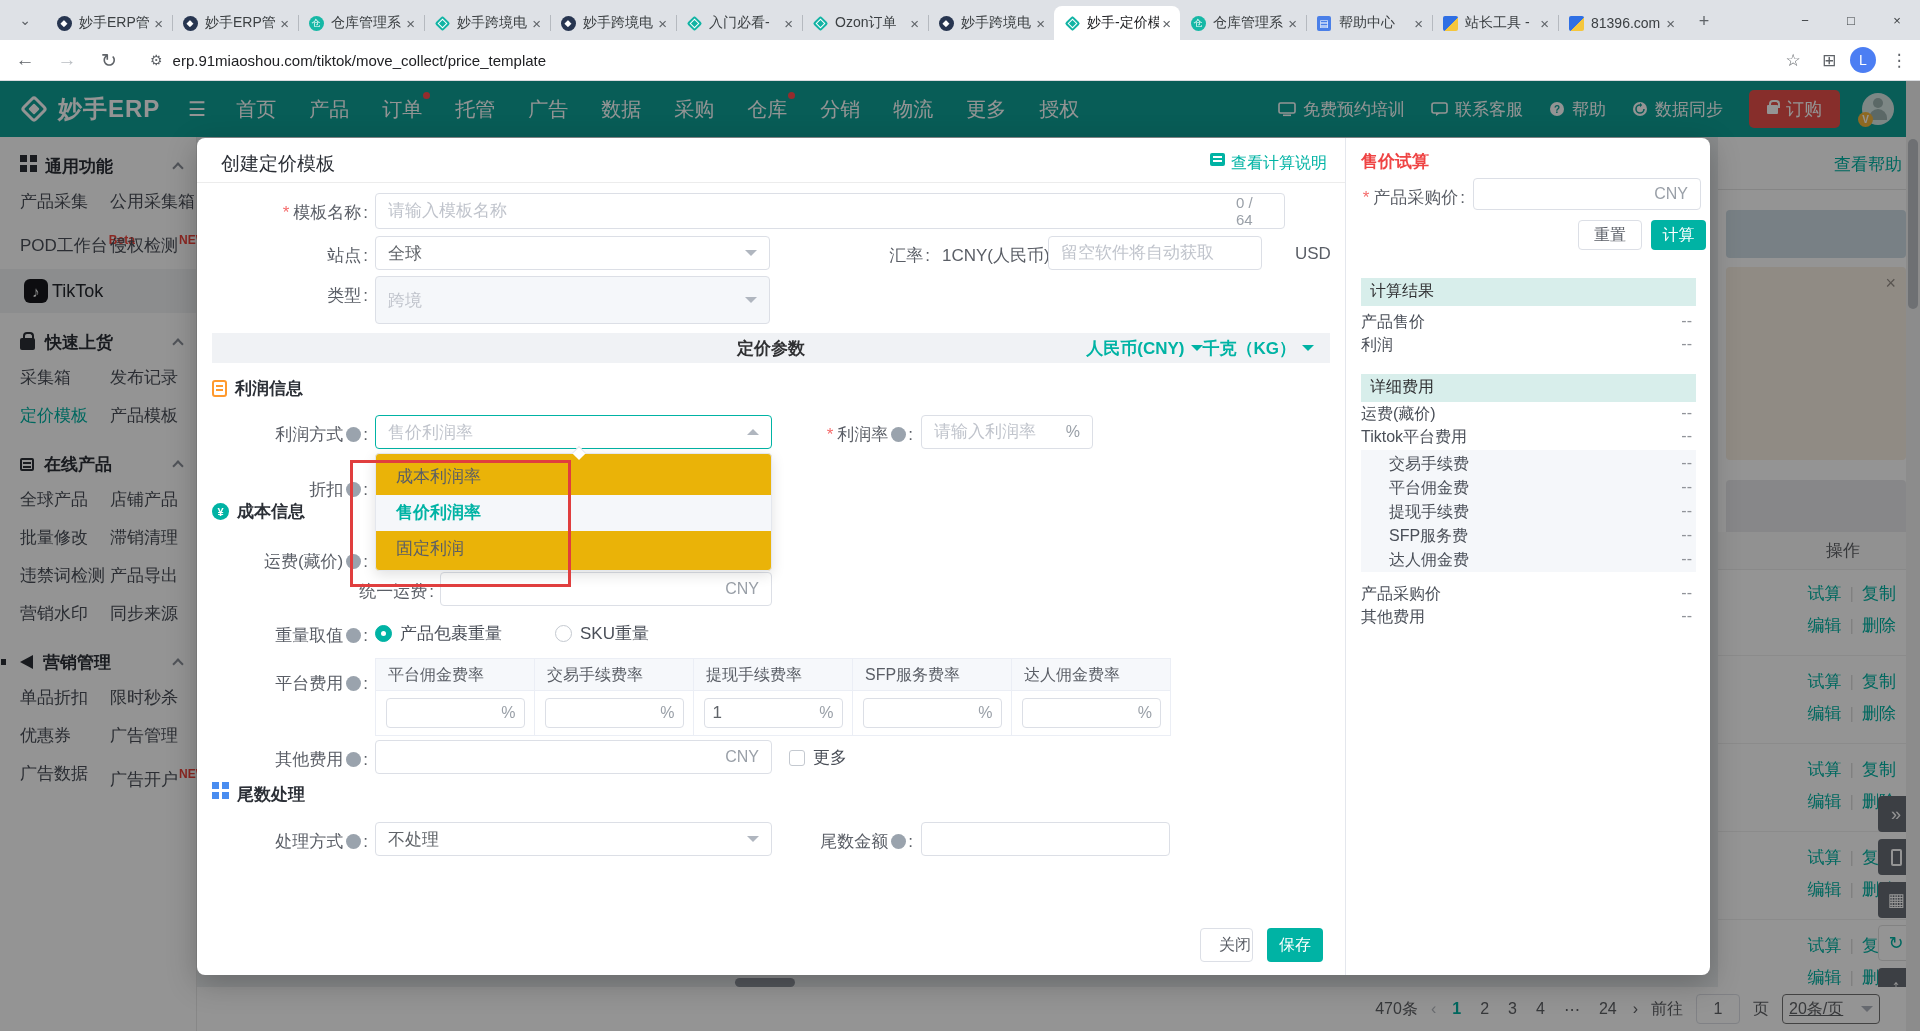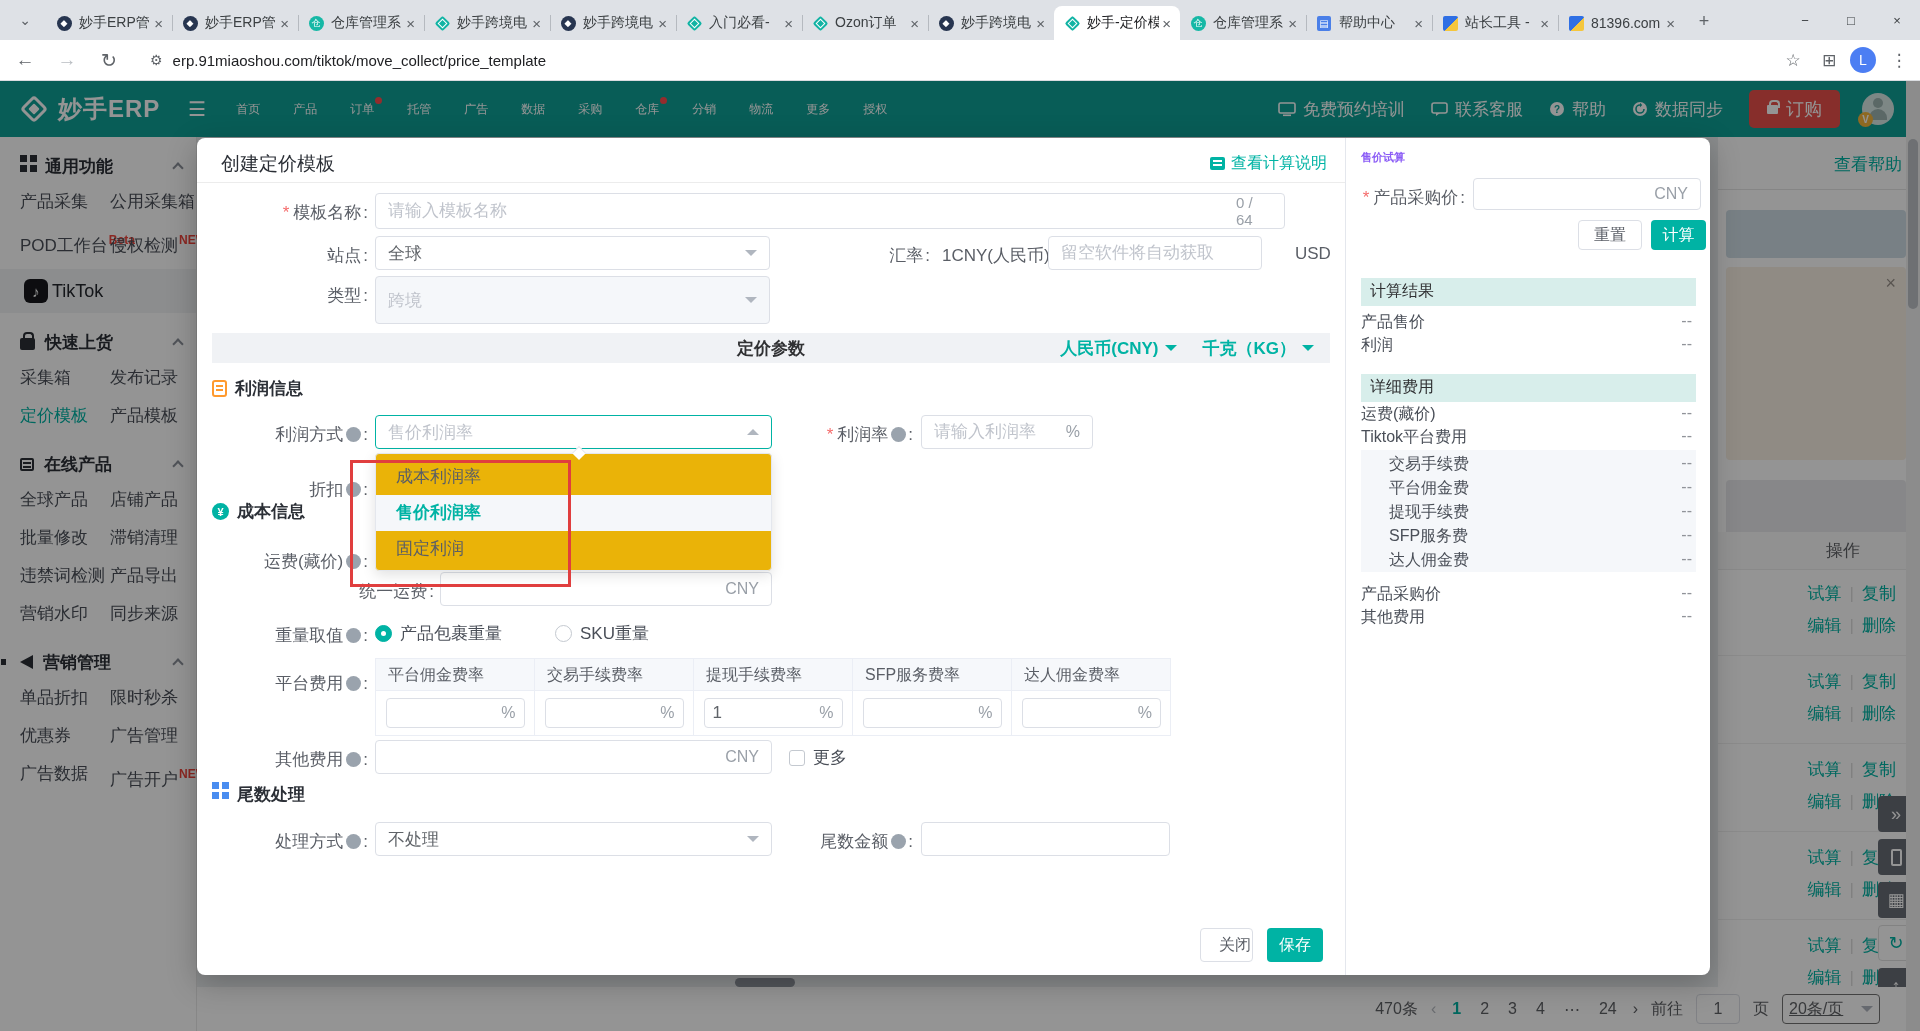--- a/index.html
+++ b/index.html
@@ -32,21 +32,21 @@
   .site-icon { color:#5f6368; font-size:14px; margin-right:10px; }
   .tool-ic { width:30px; height:30px; display:flex; align-items:center; justify-content:center; color:#5f6368; font-size:17px; margin-right:6px; }
   .profile-badge { width:26px; height:26px; border-radius:50%; background:#4c7ef3; color:#fff; font-size:14px; display:flex; align-items:center; justify-content:center; margin-right:8px; }
 
   
   .appnav { position:absolute; left:0; top:81px; width:1920px; height:56px; background:#0fa197; display:flex; align-items:center; color:#fff; }
   .logo-dm { width:20px; height:20px; border:3px solid #fff; border-radius:4px; transform:rotate(45deg); margin:0 14px 0 24px; position:relative; }
   .logo-dm::after { content:""; position:absolute; left:3px; top:3px; width:8px; height:8px; background:#fff; border-radius:1px; }
   .logo-text { font-size:24px; font-weight:bold; letter-spacing:1px; margin-right:28px; }
   .hamburger { font-size:20px; margin-right:30px; }
-  .nav-item { font-size:12px; margin-right:33px; position:relative; }
+  .nav-item { font-size:20px; margin-right:33px; position:relative; }
   .nav-item .dot { position:absolute; right:-8px; top:-4px; width:7px; height:7px; border-radius:50%; background:#ff4d4f; }
   .nav-right { margin-left:auto; display:flex; align-items:center; font-size:17px; }
   .nav-right .itm { display:flex; align-items:center; margin-right:26px; }
   .nav-right .itm svg { margin-right:7px; }
   .subscribe-btn { background:#e8504a; border-radius:5px; padding:7px 18px; font-size:18px; display:flex; align-items:center; margin-right:22px; }
   .lock-ic { width:11px; height:9px; background:#fff; border-radius:1px; position:relative; margin-right:8px; }
   .lock-ic::before { content:""; position:absolute; left:2px; top:-5px; width:7px; height:6px; border:2px solid #fff; border-bottom:none; border-radius:4px 4px 0 0; }
   .nav-avatar { width:32px; height:32px; border-radius:50%; background:#d8e8e6; position:relative; margin-right:26px; }
   .nav-avatar::before { content:""; position:absolute; left:11px; top:5px; width:10px; height:10px; border-radius:50%; background:#9db3b0; }
   .nav-avatar::after { content:""; position:absolute; left:7px; top:16px; width:18px; height:11px; border-radius:9px 9px 0 0; background:#9db3b0; }
@@ -100,41 +100,41 @@
 
   
   .overlay { position:absolute; left:0; top:81px; width:1920px; height:950px; background:rgba(0,0,0,.42); z-index:50; }
 
   
   .modal { position:absolute; left:197px; top:138px; width:1513px; height:837px; background:#fff; border-radius:8px; box-shadow:0 8px 30px rgba(0,0,0,.25); z-index:100; display:flex; }
   .modal-left { width:1148px; position:relative; }
   .modal-right { width:365px; border-left:1px solid #e4e7ed; position:relative; }
   .dlg-title { position:absolute; left:24px; top:13px; font-size:19px; color:#2b2f36; }
   .dlg-head-line { position:absolute; left:0; top:44px; width:1148px; height:1px; background:#ececec; }
-  .calc-help { position:absolute; right:18px; top:15px; color:#00b3a4; font-size:16px; display:flex; align-items:center; gap:6px; }
+  .calc-help { position:absolute; right:18px; top:15px; color:#00b3a4; font-size:16px; display:flex; align-items:flex-start; gap:6px; }
   .ic-book { width:15px; height:13px; background:#00b3a4; border-radius:2px; position:relative; }
   .ic-book::after { content:""; position:absolute; left:3px; top:3px; width:9px; height:2px; background:#fff; box-shadow:0 4px #fff; }
 
   .fl { position:absolute; width:171px; text-align:right; font-size:17px; color:#5a5e66; white-space:nowrap; }
   .fl::after { content:":"; margin-left:2px; }
   .req::before { content:"*"; color:#f56c6c; margin-right:4px; }
   .q { display:inline-block; width:15px; height:15px; border-radius:50%; background:#9aa3ad; color:#fff; font-size:11px; line-height:15px; text-align:center; margin-left:3px; vertical-align:-2px; }
   .ipt { position:absolute; border:1px solid #dcdfe6; border-radius:4px; background:#fff; font-size:17px; color:#5f6368; display:flex; align-items:center; padding:0 12px; }
   .ph { color:#c0c4cc; }
   .sfx { margin-left:auto; color:#9aa0a8; font-size:16px; }
   input.raw { border:none; outline:none; font-size:17px; color:#5f6368; width:100%; font-family:inherit; background:transparent; }
   input.raw::placeholder { color:#c0c4cc; }
   .caret { width:0; height:0; border-left:6px solid transparent; border-right:6px solid transparent; margin-left:auto; }
   .caret.down { border-top:6px solid #b0b6bf; }
   .caret.up { border-bottom:6px solid #b0b6bf; }
   .caret.teal-d { border-top:6px solid #00b3a4; margin-left:6px; }
 
   .params-bar { position:absolute; left:15px; top:195px; width:1118px; height:30px; background:#f0f2f5; display:flex; align-items:center; }
   .params-title { position:absolute; left:0; width:100%; text-align:center; font-weight:bold; font-size:17px; color:#303133; }
-  .params-right { position:absolute; right:16px; display:flex; align-items:center; gap:26px; color:#00b3a4; font-size:17px; font-weight:bold; }
+  .params-right { position:absolute; right:16px; display:flex; align-items:center; color:#00b3a4; font-size:17px; font-weight:bold; }
   .params-right .sel { display:flex; align-items:center; }
 
   .sec-title { position:absolute; display:flex; align-items:center; gap:8px; font-size:17px; font-weight:bold; color:#2b2f36; }
   .ic-profit { width:15px; height:17px; border:2px solid #ff9a2e; border-radius:3px; position:relative; }
   .ic-profit::after { content:""; position:absolute; left:2px; top:3px; width:7px; height:2px; background:#ff9a2e; box-shadow:0 4px #ff9a2e; }
   .ic-cost { width:17px; height:17px; border-radius:50%; background:#00b3a4; color:#fff; font-size:11px; font-weight:bold; display:flex; align-items:center; justify-content:center; }
   .ic-tail { width:7px; height:7px; background:#4a8df0; box-shadow:10px 0 #4a8df0, 0 10px #4a8df0, 10px 10px #4a8df0; margin:-9px 10px 9px 0; }
 
   .dropdown-panel { position:absolute; left:178px; top:315px; width:397px; height:118px; background:#eab308; border:1px solid #e4e7ed; border-radius:4px; box-shadow:0 4px 14px rgba(0,0,0,.12); z-index:6; padding-top:5px; }
   .dd-arrow { position:absolute; left:50%; top:-6px; width:10px; height:10px; background:#fff; border-left:1px solid #e4e7ed; border-top:1px solid #e4e7ed; transform:rotate(45deg); }
@@ -154,21 +154,21 @@
   .pt-body .cell { height:45px; border-right:1px solid #ebeef5; border-bottom:1px solid #ebeef5; display:flex; align-items:center; justify-content:center; }
   .pt-ipt { width:139px; height:30px; border:1px solid #dcdfe6; border-radius:4px; display:flex; align-items:center; padding:0 8px; font-size:16px; color:#5f6368; }
   .pt-head div:last-child, .pt-body .cell:last-child { border-right:none; }
 
   .chk { width:16px; height:16px; border:1px solid #c4c9d0; border-radius:3px; background:#fff; }
   .btn { position:absolute; height:34px; border-radius:4px; font-size:16px; display:flex; align-items:center; justify-content:center; }
   .btn.plain { border:1px solid #dcdfe6; color:#5a5e66; background:#fff; }
   .btn.teal { background:#00b3a4; color:#fff; }
 
   
-  .trial-title { position:absolute; left:15px; top:12px; font-weight:bold; font-size:11px; color:#8b5cf6; }
+  .trial-title { position:absolute; left:15px; top:12px; font-weight:bold; font-size:17px; color:#ef4444; }
   .t-bar { position:absolute; left:15px; width:335px; height:28px; background:#d8eeeb; font-size:16px; color:#303133; line-height:26px; padding-left:9px; }
   .t-row { position:absolute; left:15px; width:335px; display:flex; font-size:16px; color:#4a4f58; }
   .t-row .val { margin-left:auto; color:#909399; padding-right:4px; }
   .t-sub { position:absolute; left:15px; top:312px; width:335px; height:122px; background:#f5f7fa; }
   .t-sub .t-row { position:relative; left:0; padding-left:28px; margin-top:4px; height:20px; }
 
   
   .red-box { position:absolute; left:350px; top:460px; width:221px; height:127px; border:3px solid #e03e3e; z-index:130; }
 
   svg { display:block; }

